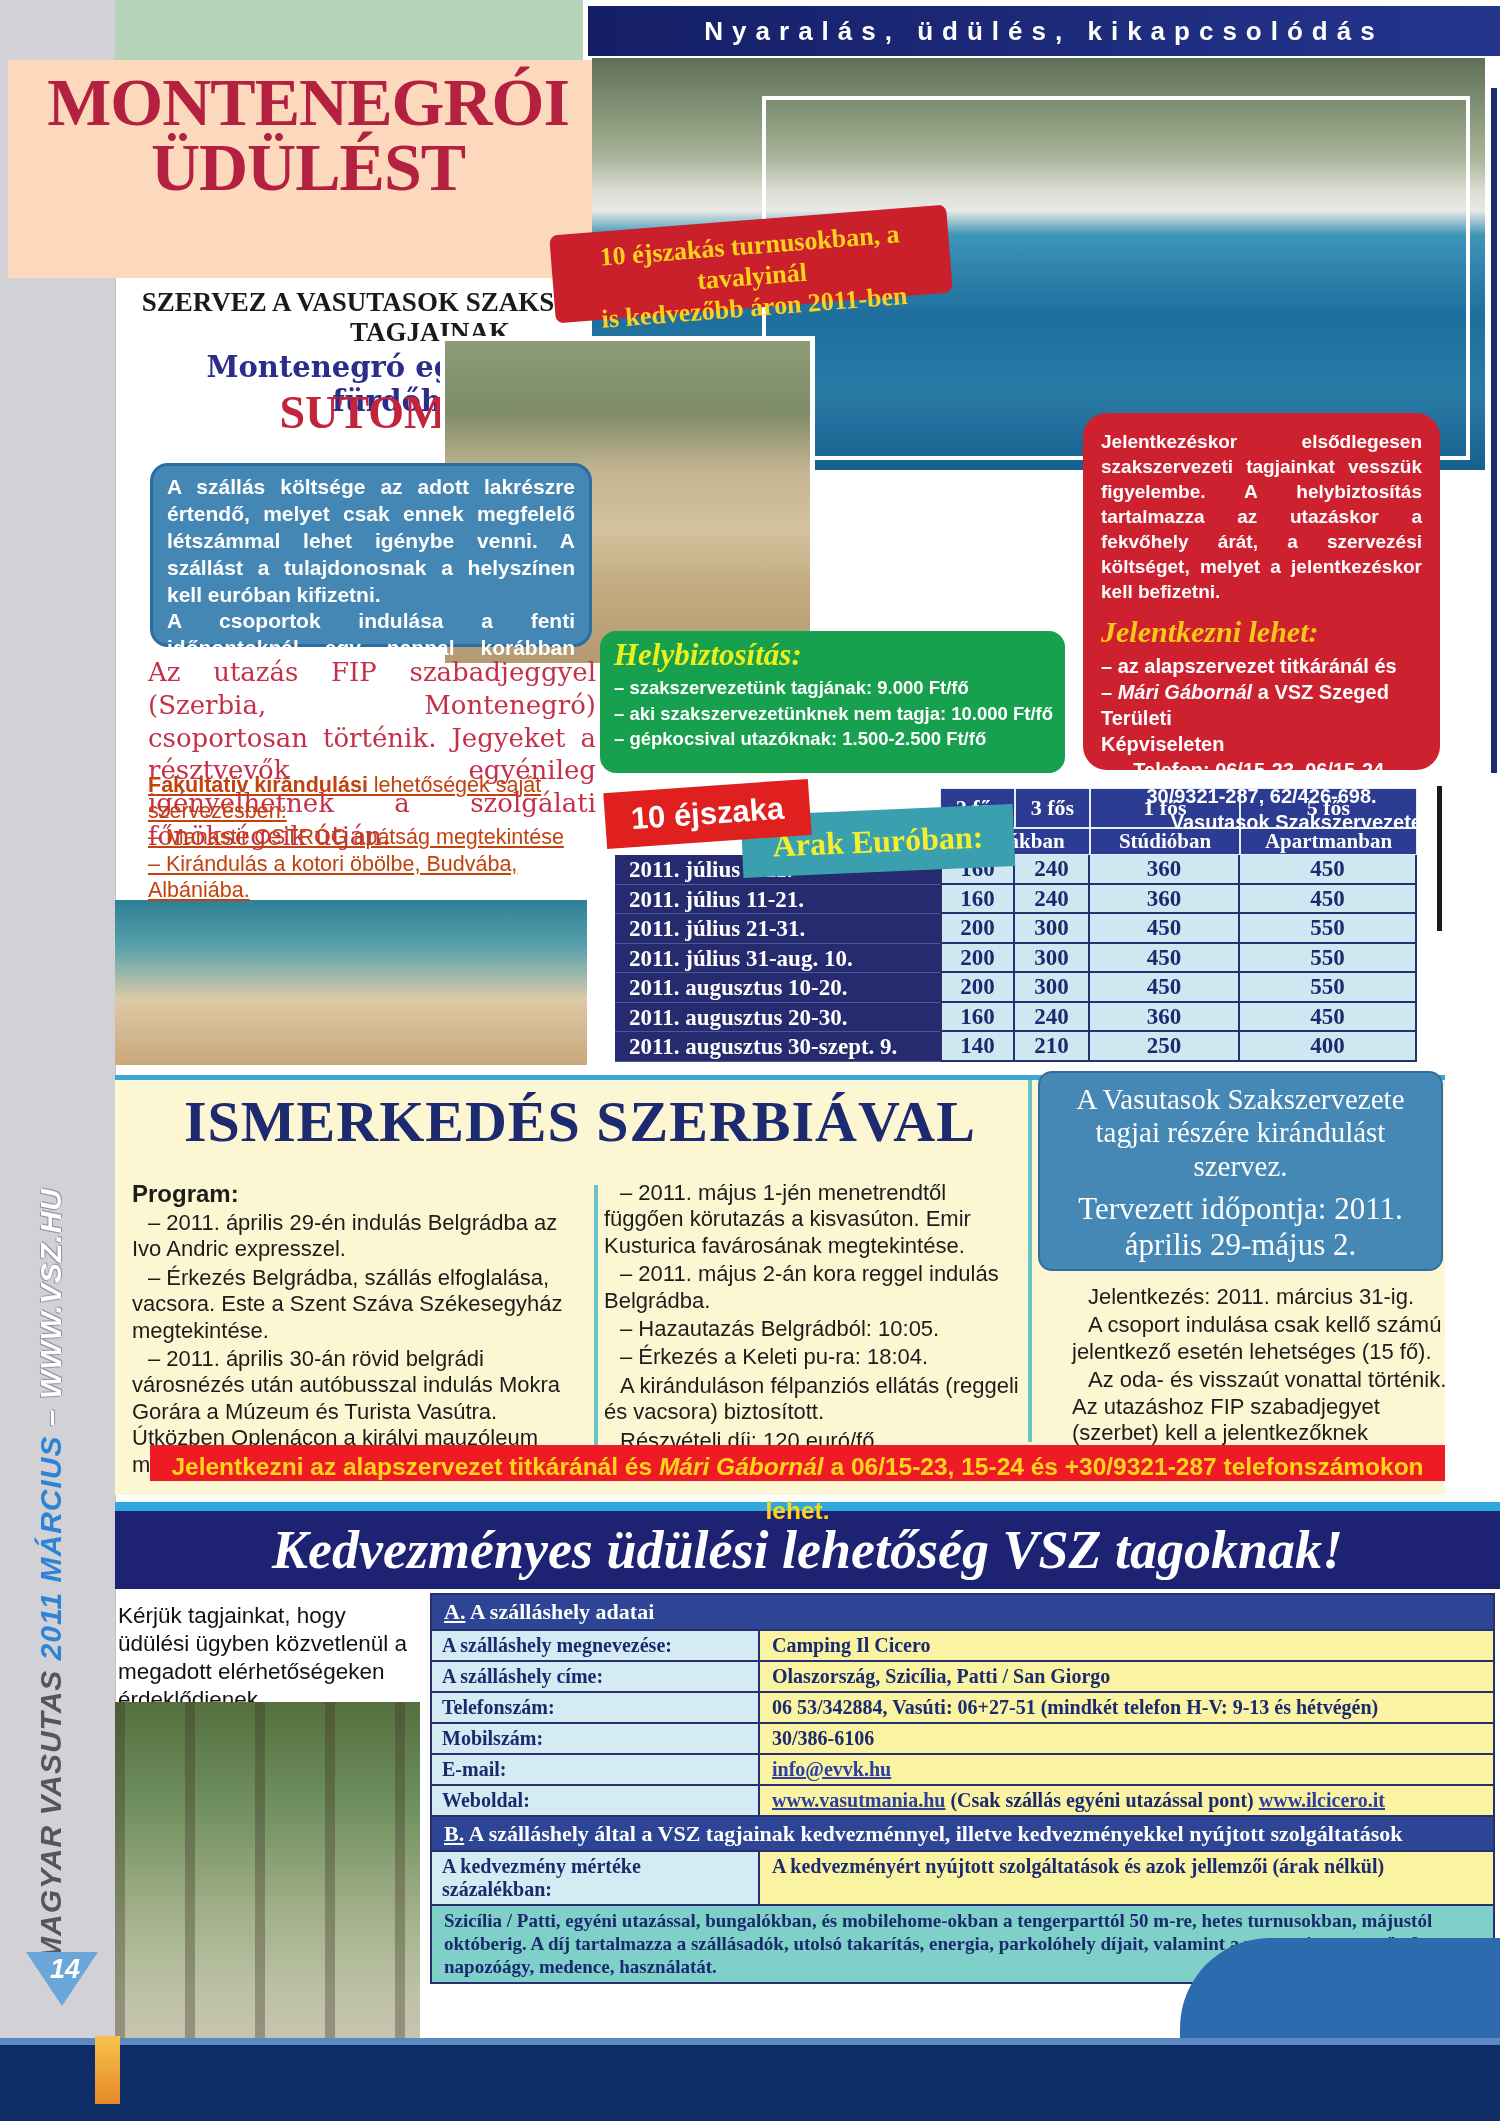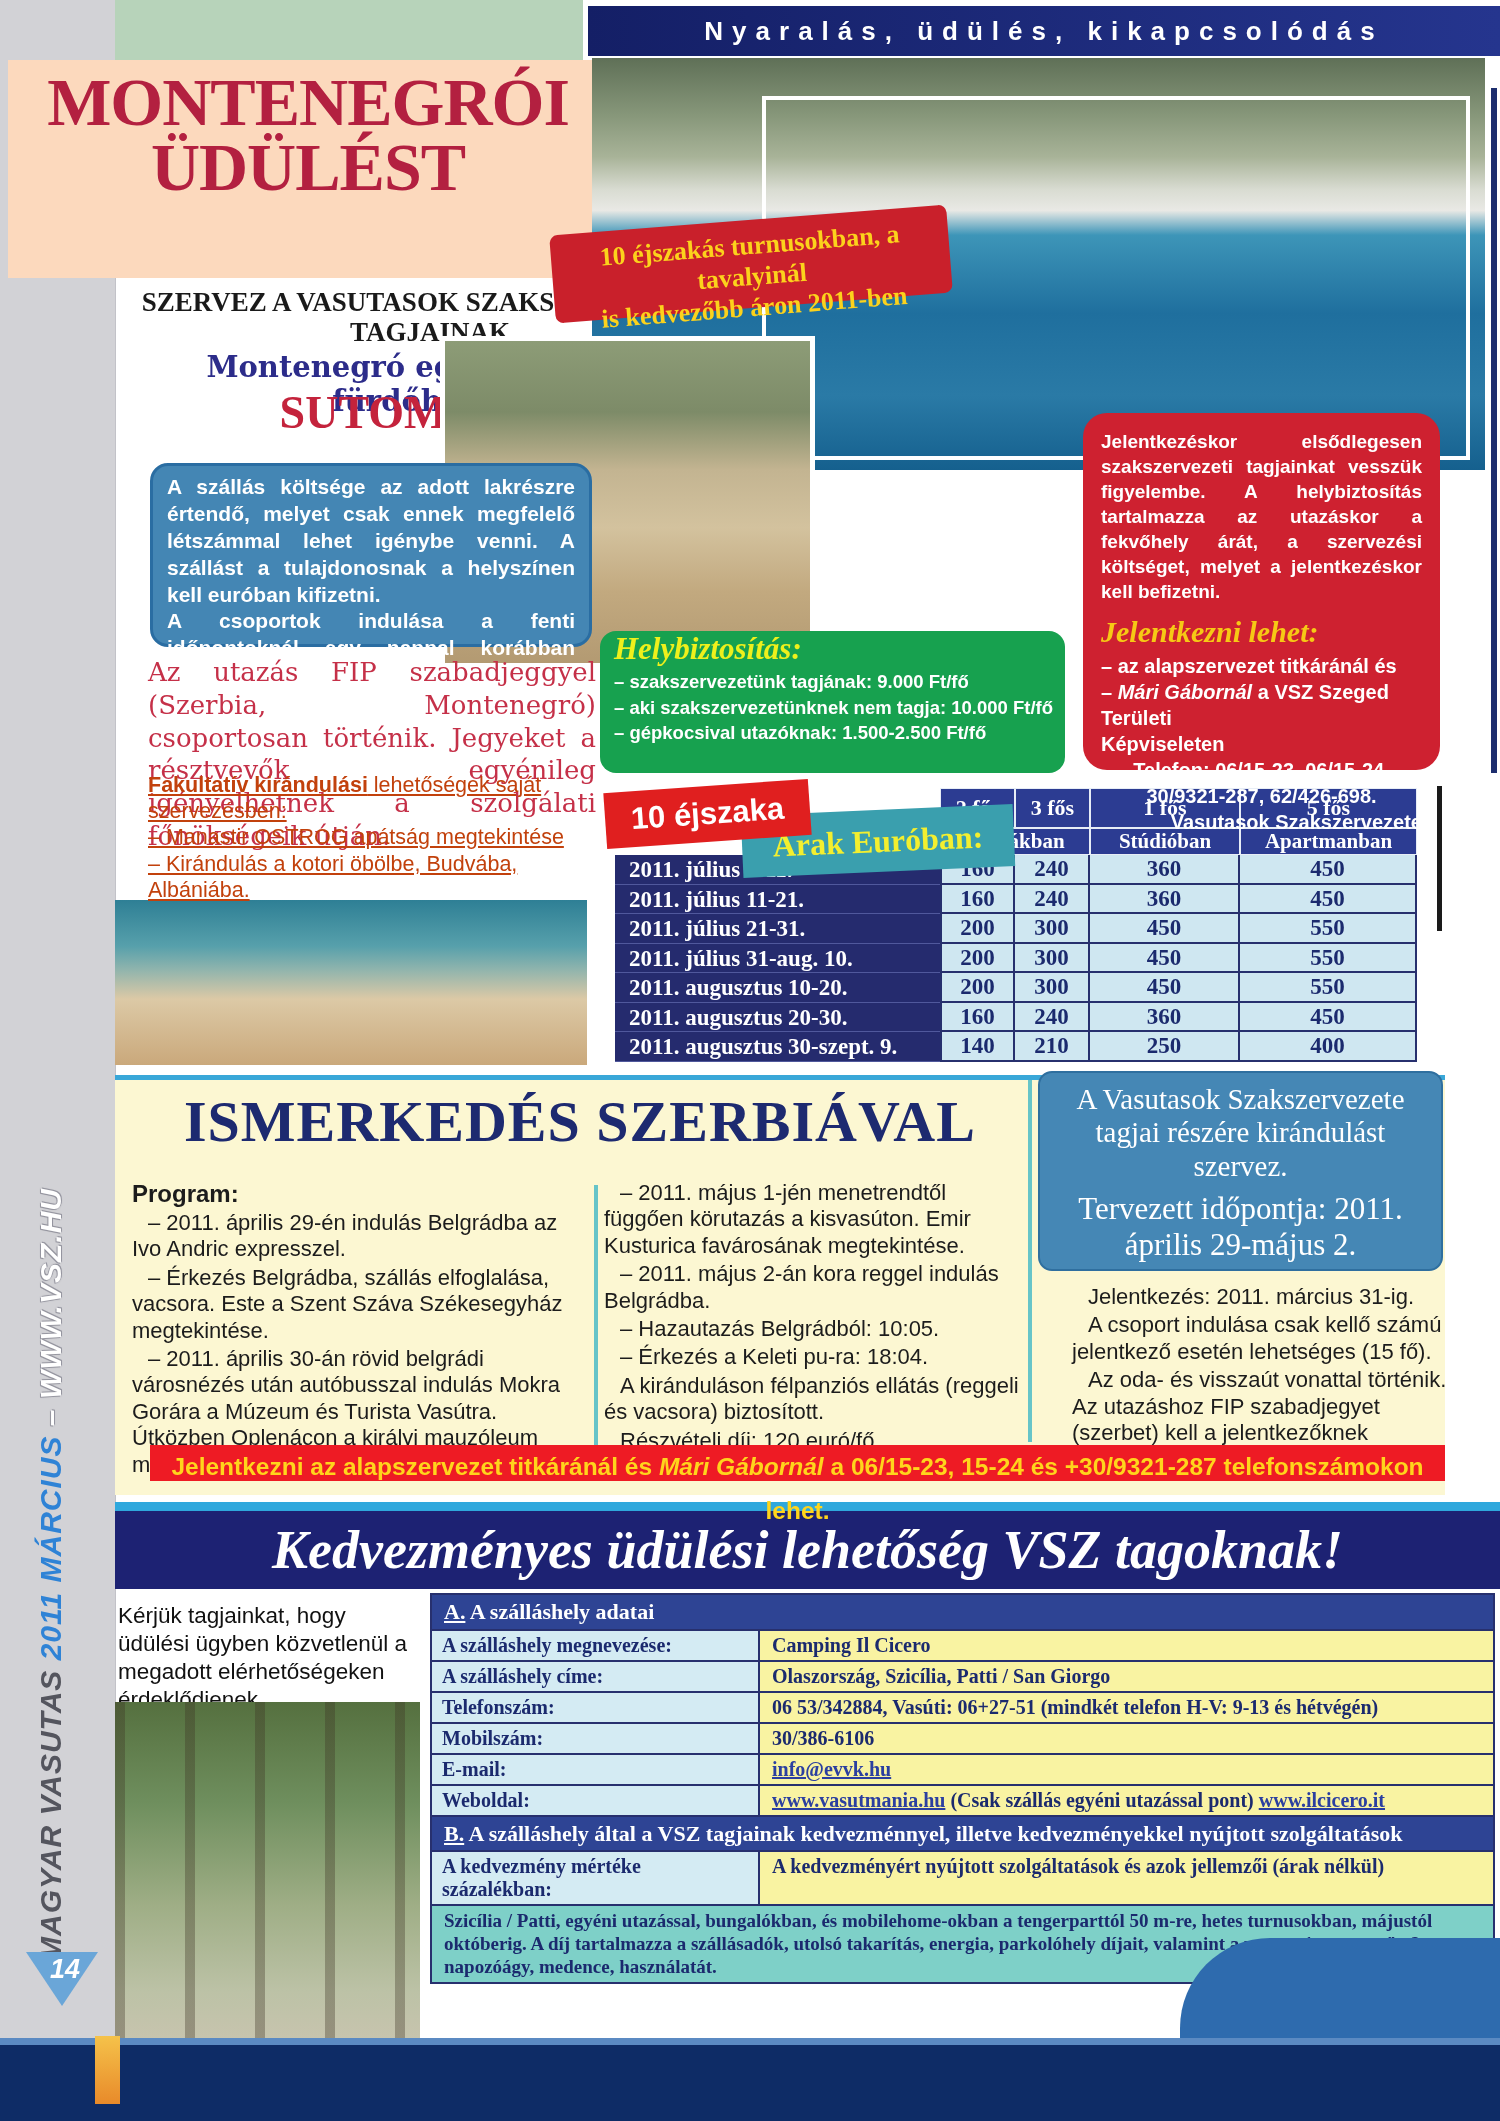--- a/index.html
+++ b/index.html
@@ -69,21 +69,21 @@
              box-sizing:border-box;padding:16px 18px;color:#ffffff;z-index:6;}
   .apply-p1{font:bold 19px "Liberation Sans",sans-serif;line-height:1.32;text-align:justify;margin:0;}
   .apply-head{font:italic bold 30px "Liberation Serif",serif;color:#f6c915;margin:10px 0 4px 0;}
   .apply-line{font:bold 20px "Liberation Sans",sans-serif;line-height:1.3;}
   .apply-tel{font:bold 20px "Liberation Sans",sans-serif;line-height:1.3;text-align:center;}
   .apply-org{font:bold 20px "Liberation Sans",sans-serif;line-height:1.3;text-align:right;}
   .apply-line i{font-style:italic;}
 
   
   .reserve-box{left:600px;top:631px;width:465px;height:142px;background:#17a14f;border-radius:16px;
-               box-sizing:border-box;padding:0 14px;z-index:5;}
+               box-sizing:border-box;padding:6px 14px;z-index:5;}
   .reserve-head{font:italic bold 31px "Liberation Serif",serif;color:#eef01c;margin:0 0 2px 0;}
   .reserve-item{font:bold 18.5px "Liberation Sans",sans-serif;color:#ffffff;line-height:1.38;white-space:nowrap;}
 
   
   .night-label{left:605px;top:786px;width:205px;height:56px;background:#e01f1f;transform:rotate(-4deg);
                color:#ffffff;font:bold 31px "Liberation Sans",sans-serif;text-align:center;line-height:56px;z-index:5;}
   .price-label{left:742px;top:810px;width:272px;height:62px;background:#3a9fae;transform:rotate(-2.5deg);
                color:#f3ef2f;font:bold 32px "Liberation Serif",serif;text-align:center;line-height:62px;z-index:4;}
   .price-grid{left:615px;top:788px;display:grid;
               grid-template-columns:325px 75px 75px 150px 177px;

